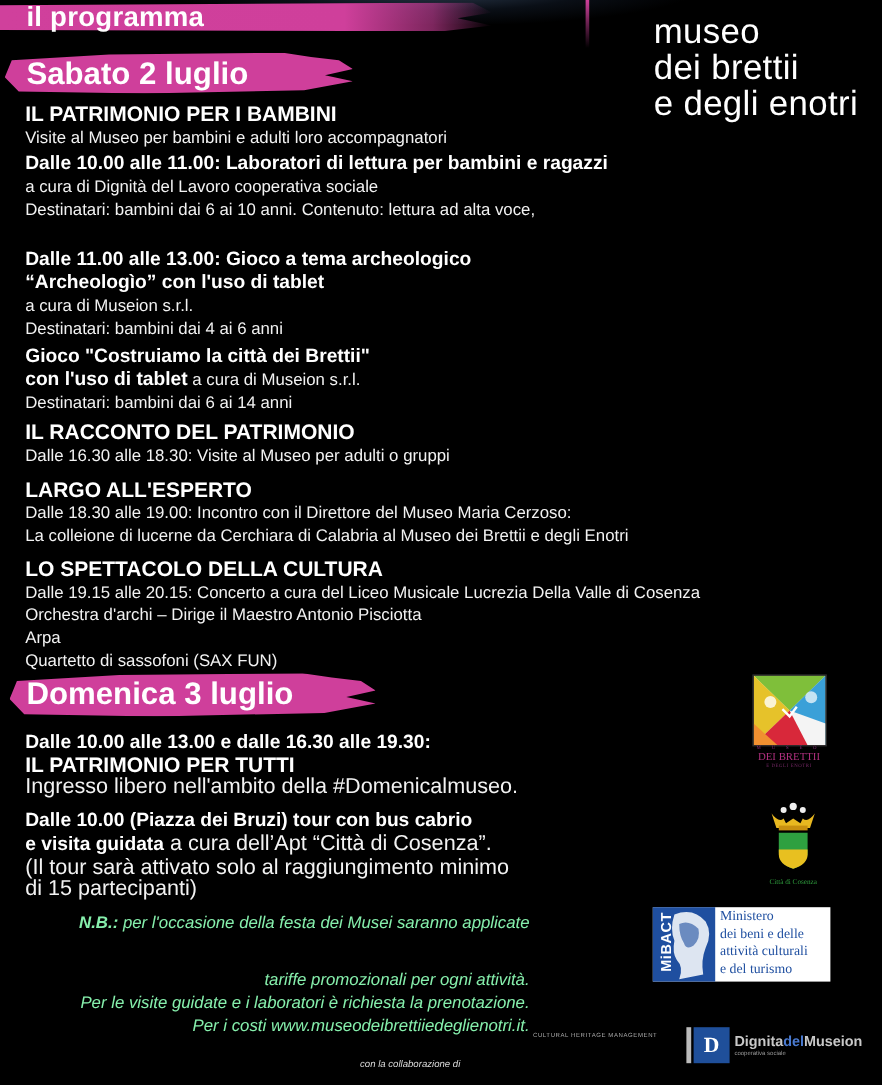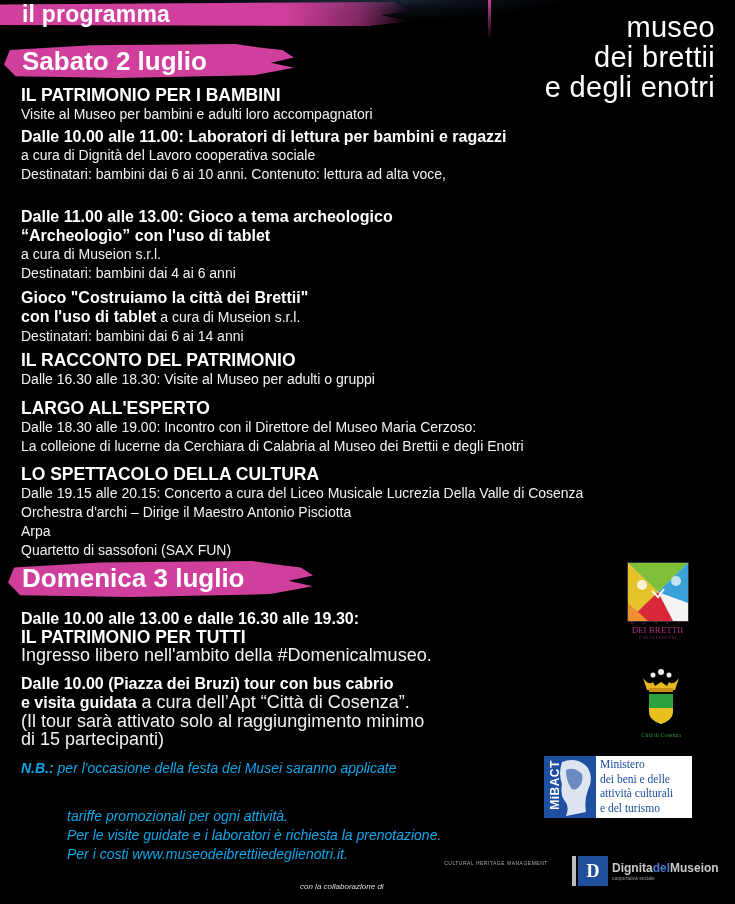--- a/index.html
+++ b/index.html
@@ -25,28 +25,28 @@
     background: #cf3f9b;
     clip-path: polygon(2% 18%, 30% 4%, 80% 0, 88% 10%, 96% 18%, 100% 40%, 92% 55%, 100% 70%, 86% 92%, 40% 100%, 4% 95%, 0 60%);
   }
   .brush-sat { left: 4px; top: 44px; width: 290px; height: 34px; }
   .brush-dom { left: 8px; top: 561px; width: 305px; height: 36px; }
   .title-prog {
     left: 22px; top: 1px; font-size: 23px; font-weight: bold; letter-spacing: 0.2px; line-height: 26px;
   }
   .day-title { font-size: 26px; font-weight: bold; line-height: 30px; }
   .museo-name {
-    right: 20px; top: 12px; text-align: right;
+    right: 20px; top: 12px; 
     font-size: 29px; line-height: 30px; font-weight: normal; letter-spacing: 0.3px;
   }
   .h-upper { font-size: 17.5px; font-weight: bold; line-height: 20px; }
   .h-bold { font-size: 16px; font-weight: bold; line-height: 19px; }
   .t-norm { font-size: 14px; line-height: 19px; color: #f2f2f2; }
   .t-dom-norm { font-size: 18px; line-height: 18px; color: #f2f2f2; }
-  .nb { font-size: 14px; line-height: 19px; font-style: italic; color: #0ea5e9; }
+  .nb { font-size: 14px; line-height: 19px; font-style: italic; color: #86efac; text-align: right; }
   .nb b { font-style: italic; font-weight: bold; }
   .logo-brettii { left: 627px; top: 562px; width: 60px; height: 58px; overflow: hidden; border: 1px solid #333; }
   .logo-brettii-cap { left: 620px; top: 620px; width: 75px; text-align: center; }
   .logo-brettii-cap .m { font-family: "Liberation Serif", serif; font-size: 4px; letter-spacing: 4px; color: #8a2a7a; }
   .logo-brettii-cap .d { font-family: "Liberation Serif", serif; font-size: 9px; color: #b0307e; line-height: 10px; }
   .logo-brettii-cap .e { font-family: "Liberation Serif", serif; font-size: 4px; color: #7a2a6a; letter-spacing: 0.5px; }
   .cosenza { left: 636px; top: 668px; width: 50px; text-align: center; }
   .cosenza .label { font-family: "Liberation Serif", serif; font-size: 6px; color: #2e9a3c; margin-top: 2px; }
   .mibact { left: 544px; top: 756px; width: 148px; height: 62px; background: #fff; display: flex; }
   .mibact .side {

